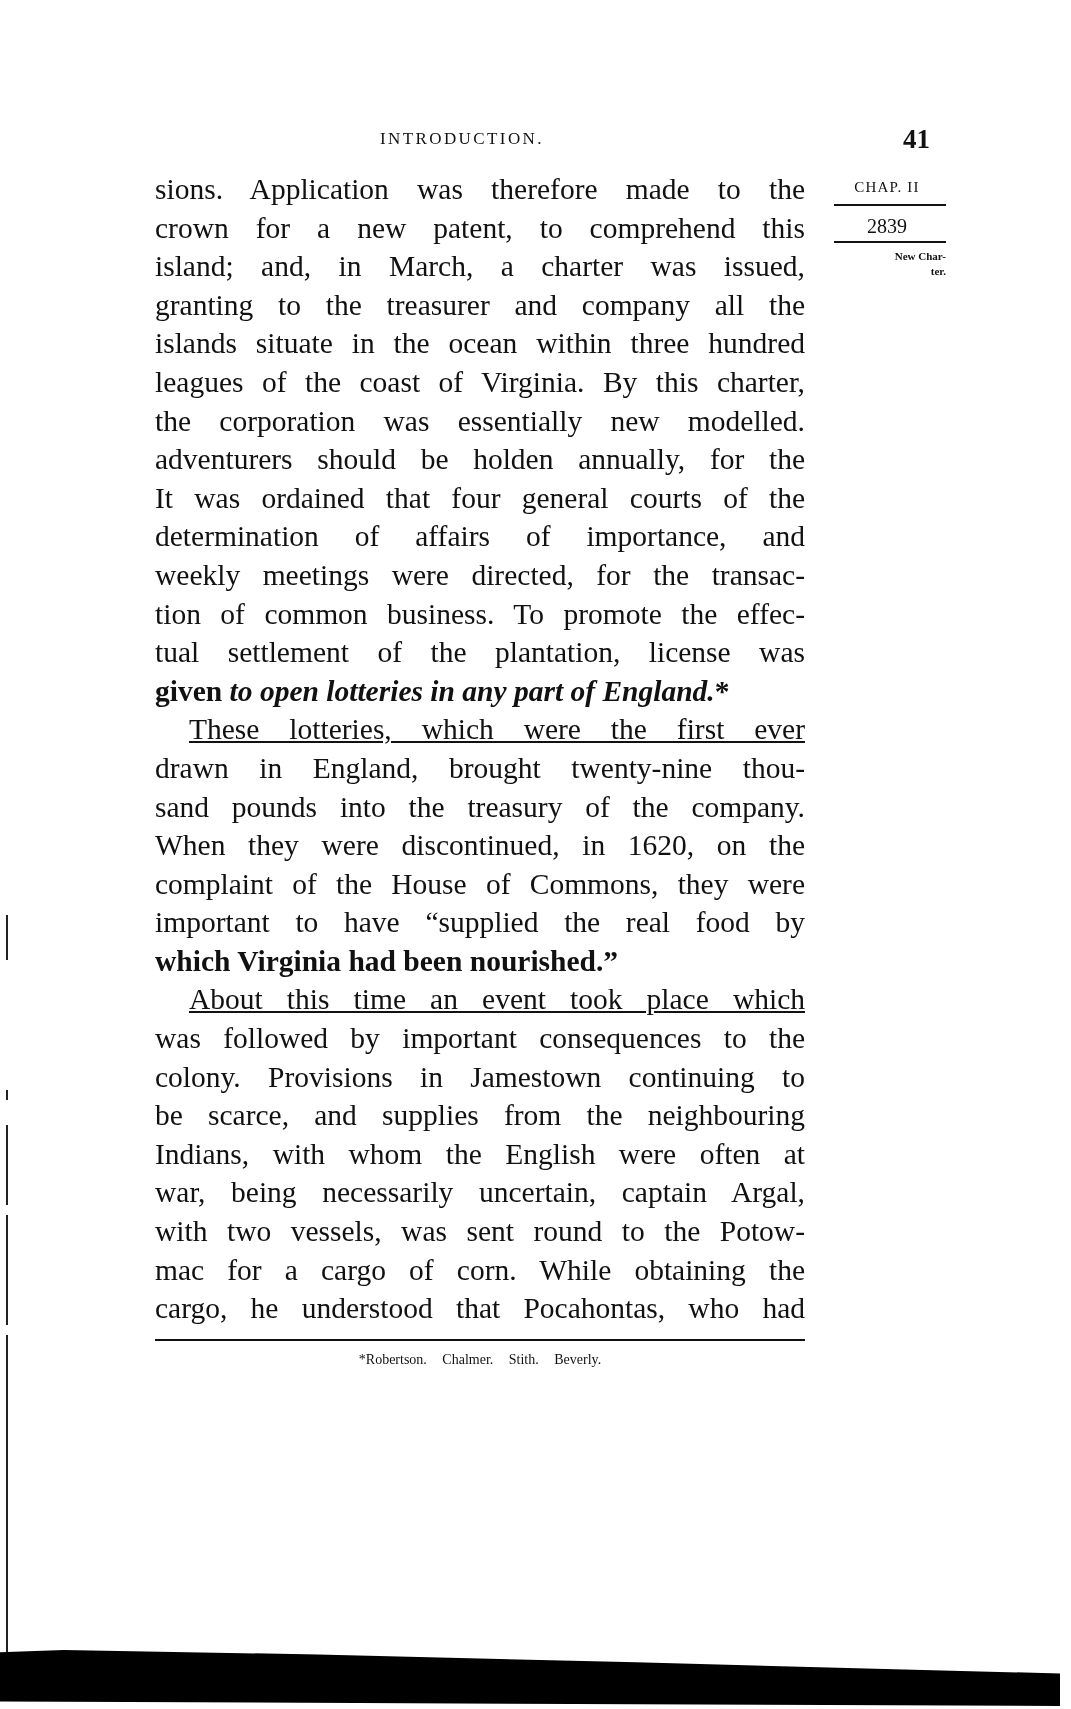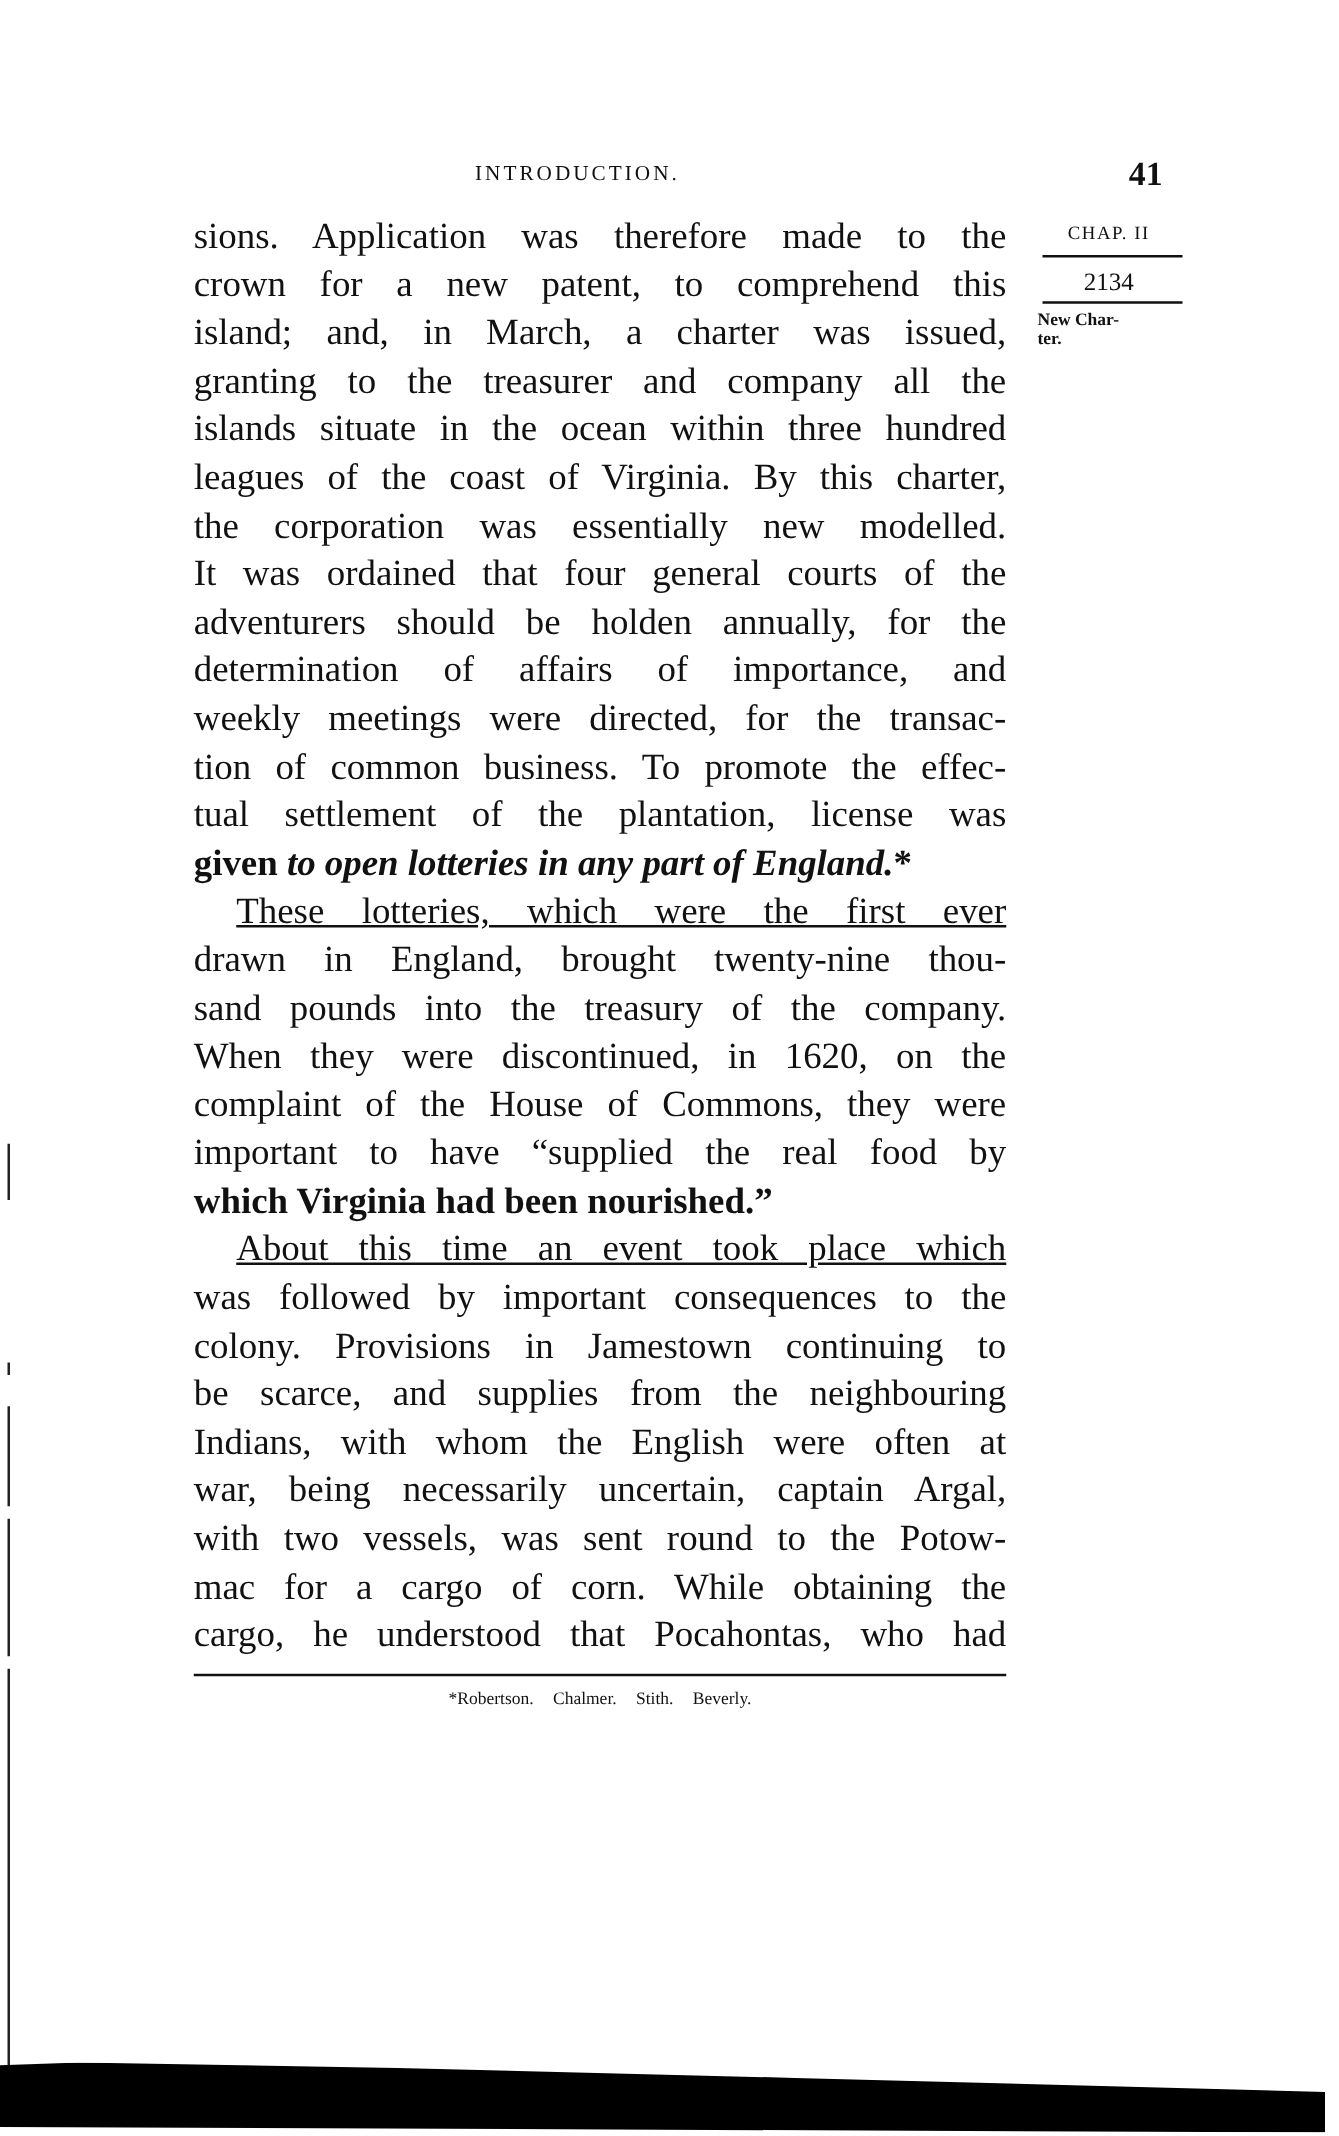--- a/index.html
+++ b/index.html
@@ -67,25 +67,26 @@
       margin: 6px 0 0 6px;
     }
     .year {
       text-align: center;
       font-size: 20px;
       height: 30px;
       line-height: 30px;
       margin-top: 5px;
     }
     .sidenote {
-      font-size: 14px;
+      font-size: 11px;
       font-weight: bold;
       line-height: 15px;
       margin-top: 6px;
       padding-left: 2px;
+      text-align: right;
     }
     .footnote-rule {
       position: absolute;
       left: 155px;
       top: 1339px;
       width: 650px;
       height: 0;
       border-top: 2px solid #111;
     }
     .footnote {
@@ -118,38 +119,38 @@
 </head>
 <body>
 
 <div>
   <div class="running-head">INTRODUCTION.</div>
   <div class="page-number">41</div>
 
   <div class="margin-col">
     <div class="chap">CHAP. II</div>
     <div class="rule-small"></div>
-    <div class="year">2134</div>
+    <div class="year">2839</div>
     <div class="rule-small" style="margin-top:0"></div>
     <div class="sidenote">
       <div>New Char-</div>
       <div>ter.</div>
     </div>
   </div>
 
   <div class="body-text">
     <span class="line">sions.  Application was therefore made to the</span>
     <span class="line">crown for a new patent, to comprehend this</span>
     <span class="line">island; and, in March, a charter was issued,</span>
     <span class="line">granting to the treasurer and company all the</span>
     <span class="line">islands situate in the ocean within three hundred</span>
     <span class="line">leagues of the coast of Virginia.  By this charter,</span>
     <span class="line">the corporation was essentially new modelled.</span>
+    <span class="line">adventurers should be holden annually, for the</span>
     <span class="line">It was ordained that four general courts of the</span>
-    <span class="line">adventurers should be holden annually, for the</span>
     <span class="line">determination of affairs of importance, and</span>
     <span class="line">weekly meetings were directed, for the transac-</span>
     <span class="line">tion of common business.  To promote the effec-</span>
     <span class="line">tual settlement of the plantation, license was</span>
     <span class="line last"><span>given </span><em>to open lotteries in any part of England.</em><span>*</span></span>
     <span class="line indent">These lotteries, which were the first ever</span>
     <span class="line">drawn in England, brought twenty-nine thou-</span>
     <span class="line">sand pounds into the treasury of the company.</span>
     <span class="line">When they were discontinued, in 1620, on the</span>
     <span class="line">complaint of the House of Commons, they were</span>

